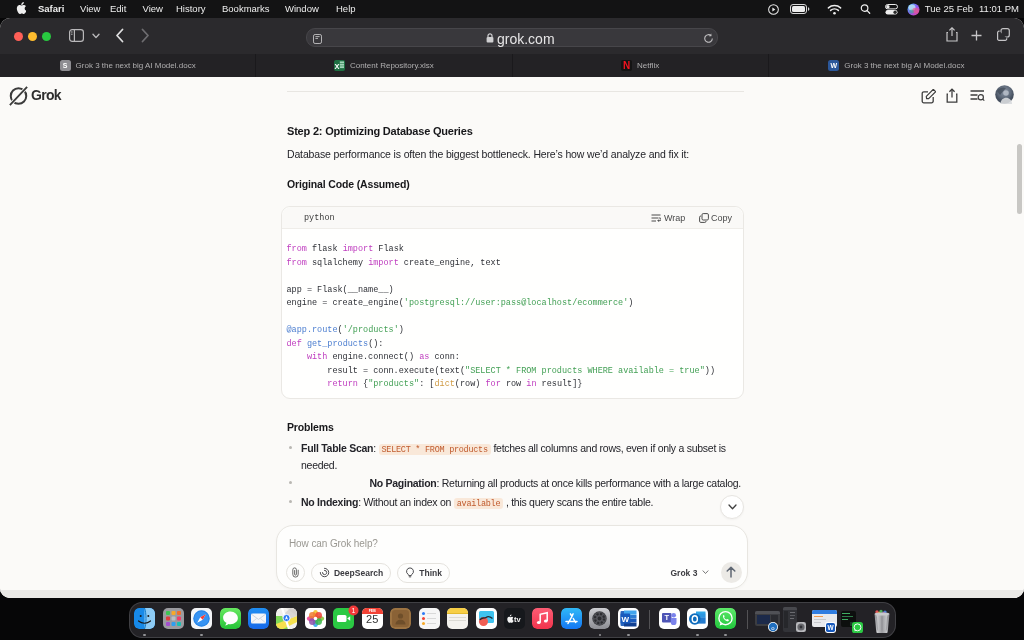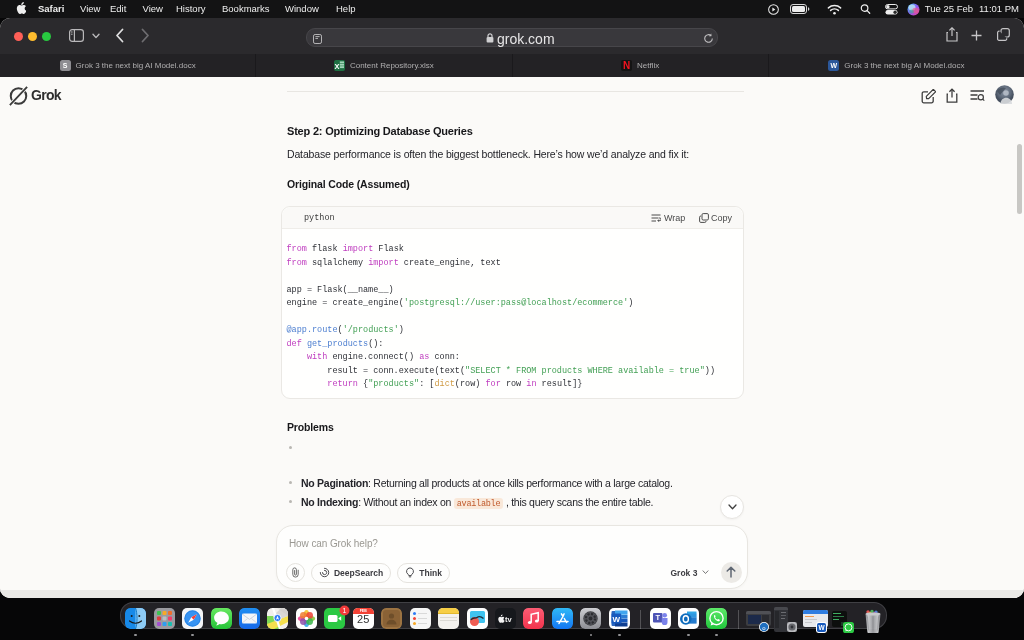--- a/index.html
+++ b/index.html
@@ -25,21 +25,21 @@
 #codehead{position:absolute;left:0;top:0;width:100%;height:22px;border-bottom:1px solid #efede9;background:#faf9f7;border-radius:9px 9px 0 0;font-size:8.5px;color:#3c3c3c;}
 #codebody{position:absolute;left:4.5px;top:36.5px;font-size:8.5px;line-height:13.5px;color:#2e3036;white-space:pre;}
 .k{color:#bf3dbf;}.s{color:#43a055;}.f{color:#4d7fd0;}.o{color:#cf9a43;}
 .chip{font-family:"Liberation Mono",monospace;font-size:8.5px;color:#c05b2e;background:#f9e8d9;border-radius:3px;padding:0.5px 3px;}
 .li{position:absolute;font-size:10.5px;color:#24242a;line-height:15px;letter-spacing:-0.27px;}
 .dot{position:absolute;width:3px;height:3px;border-radius:50%;background:#b9b7b2;}
 
 #inputbox{position:absolute;left:276px;top:448px;width:472px;height:64px;background:#fefefd;border:1px solid #e8e6e1;border-radius:17px;box-shadow:0 1px 3px rgba(0,0,0,0.03);}
 .pill{position:absolute;border:1px solid #e5e3de;border-radius:10px;height:19.5px;display:flex;align-items:center;justify-content:center;gap:4px;font-size:8.5px;font-weight:600;color:#3b3b40;background:#fefefd;}
 
-#dock{position:absolute;left:120px;top:602px;width:767px;height:27px;background:rgba(38,37,41,0.93);border:0.5px solid rgba(120,120,125,0.35);border-radius:13px;}
+#dock{position:absolute;left:129px;top:602px;width:767px;height:36px;background:rgba(38,37,41,0.93);border:0.5px solid rgba(120,120,125,0.35);border-radius:13px;}
 .di{position:absolute;top:5px;width:21px;height:21px;border-radius:5px;overflow:hidden;}
 .ddot{position:absolute;top:30.5px;width:2.5px;height:2.5px;border-radius:50%;background:#939396;}
 .dsep{position:absolute;top:7px;width:1px;height:19px;background:rgba(255,255,255,0.22);}
 </style></head><body>
 
 <div id="menubar">
   <svg class="abs" style="left:15.5px;top:2px" width="10.5" height="12.5" viewBox="0 0 11 13">
       <path fill="#efefef" d="M7.5 2.1c.5-.6.8-1.4.7-2.1-.7 0-1.5.5-2 1.1-.4.5-.8 1.3-.7 2 .8.1 1.5-.4 2-1zm1.6 4.6c0-1.5 1.2-2.2 1.3-2.3-.7-1-1.8-1.2-2.2-1.2-.9-.1-1.8.5-2.3.5-.5 0-1.2-.5-2-.5-1 0-2 .6-2.5 1.5-1.1 1.9-.3 4.7.8 6.2.5.7 1.1 1.6 1.9 1.5.8 0 1.1-.5 2-.5s1.2.5 2 .5 1.4-.7 1.9-1.5c.6-.9.8-1.7.8-1.8 0 0-1.7-.6-1.7-2.4z"></path>
     </svg>
   <div class="mi" style="left:38px;font-weight:700;">Safari</div>
@@ -219,22 +219,23 @@
 engine = create_engine(<span class="s">'postgresql://user:pass@localhost/ecommerce'</span>)
 
 <span class="f">@app.route</span>(<span class="s">'/products'</span>)
 <span class="k">def</span> <span class="f">get_products</span>():
     <span class="k">with</span> engine.connect() <span class="k">as</span> conn:
         result = conn.execute(text(<span class="s">"SELECT * FROM products WHERE available = true"</span>))
         <span class="k">return</span> {<span class="s">"products"</span>: [<span class="o">dict</span>(row) <span class="k">for</span> row <span class="k">in</span> result]}</div>
     </div>
     <div class="body-t" style="left:287px;top:343.2px;font-weight:700;color:#17171a;">Problems</div>
     <div class="dot" style="left:288.5px;top:369.2px;"></div>
+    <div class="li" style="left:301px;top:363.7px;width:440px;"><b>Full Table Scan</b>: <span class="chip">SELECT * FROM products</span> fetches all columns and rows, even if only a subset is<br>needed.</div>
     <div class="dot" style="left:288.5px;top:404.2px;"></div>
-    <div class="li" style="left:301px;top:398.7px;width:440px;"><b>No Pagination</b>: Returning all products at once kills performance with a large catalog.</div>
+    <div class="li" style="left:301px;top:398.7px;width:440px;text-align:right;"><b>No Pagination</b>: Returning all products at once kills performance with a large catalog.</div>
     <div class="dot" style="left:288.5px;top:423.3px;"></div>
     <div class="li" style="left:301px;top:417.8px;width:440px;"><b>No Indexing</b>: Without an index on <span class="chip">available</span> , this query scans the entire table.</div>
     <div class="abs" style="left:720px;top:418px;width:24px;height:24px;border-radius:50%;background:#fff;border:1px solid #e7e5e1;box-shadow:0 1px 2px rgba(0,0,0,0.04);">
         <svg style="position:absolute;left:6.5px;top:8px" width="9" height="6" viewBox="0 0 9 6">
           <path d="M1 1L4.5 4.7L8 1" fill="none" stroke="#3f3f3f" stroke-width="1.3" stroke-linecap="round" stroke-linejoin="round"></path>
         </svg>
       </div>
     <div id="inputbox">
       <div class="abs" style="left:12px;top:9.7px;font-size:10px;color:#9a9892;line-height:15px;letter-spacing:-0.1px;">How can Grok help?</div>
       <div class="abs" style="left:9px;top:37px;width:19px;height:19px;border-radius:50%;border:1px solid #e5e3de;background:#fefefd;">

